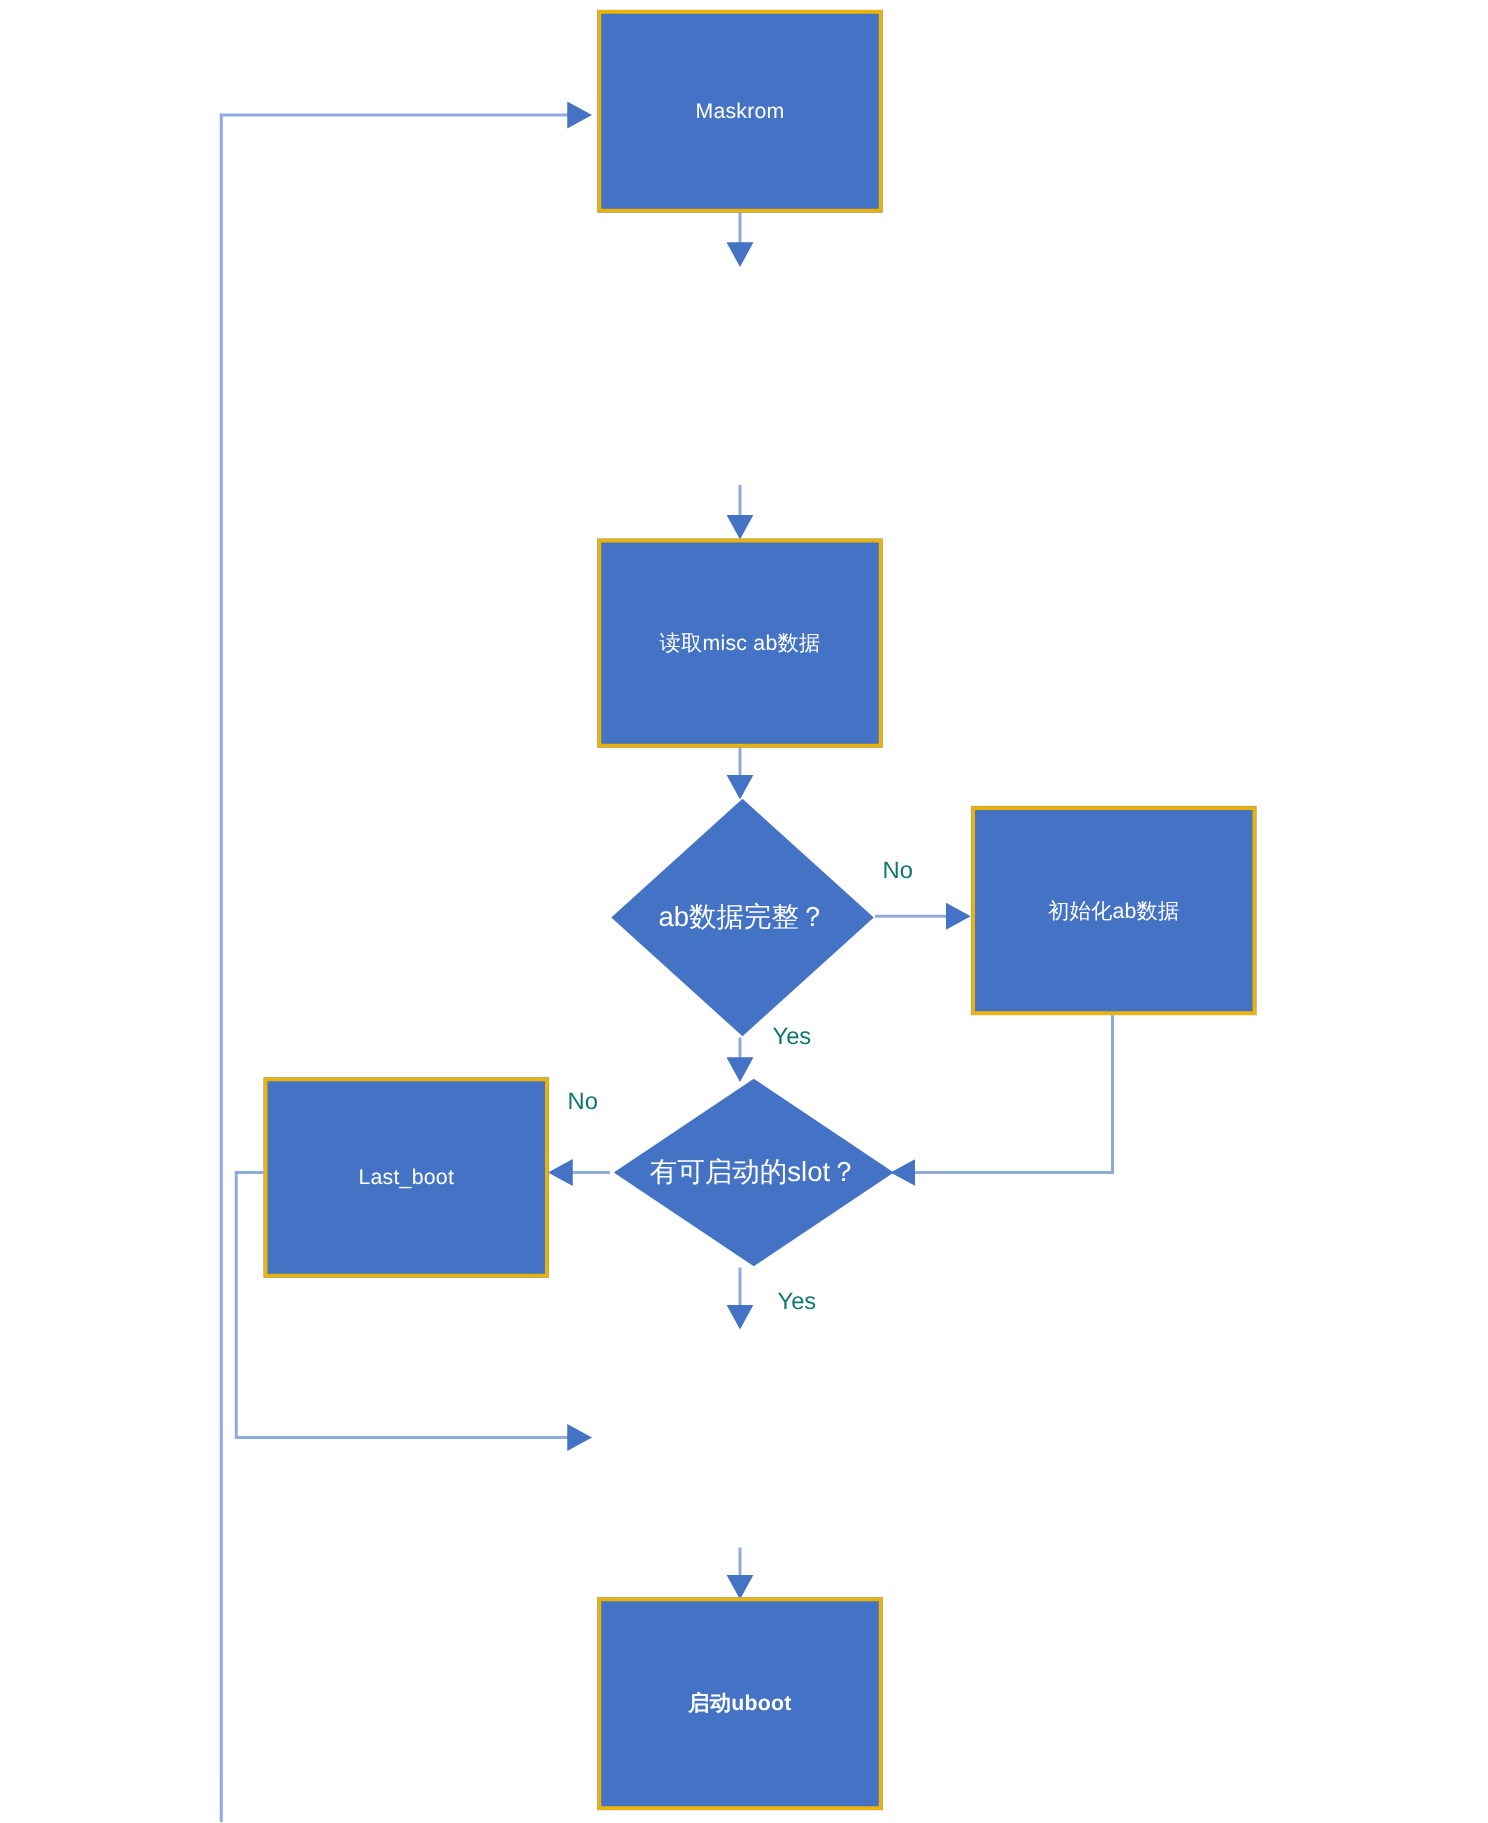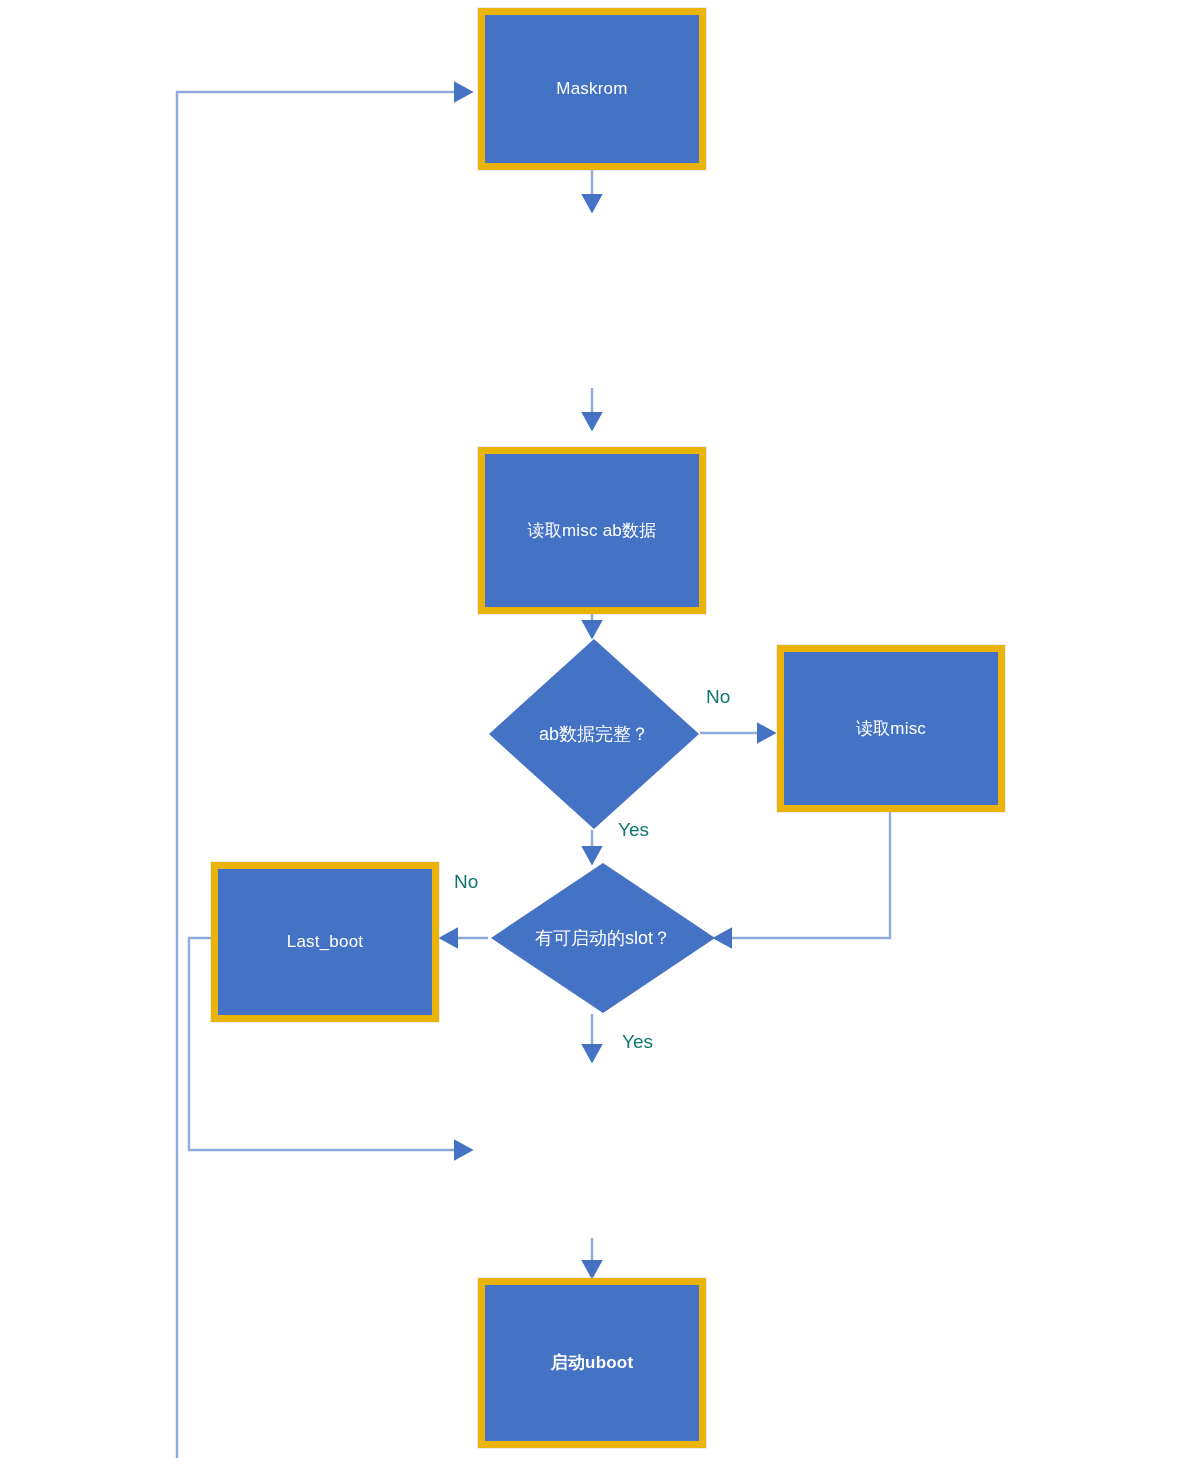--- a/index.html
+++ b/index.html
@@ -33,21 +33,21 @@
     align-items: center;
     justify-content: center;
     text-align: center;
     color: #ffffff;
     font-size: 17px;
     line-height: 1.5;
     letter-spacing: 0.2px;
   }
   .node.process {
     background: #4472C4;
-    border: 7px solid #eab308;
+    border: 3px solid #eab308;
     box-shadow: 0 0 0 0.5px rgba(200,200,200,0.6);
     align-items: center;
   }
   .node .node-label {
     display: block;
     padding: 0 10px;
     white-space: pre-line;
   }
   .decision-wrap {
     position: absolute;
@@ -60,21 +60,21 @@
   .decision-label {
     position: absolute;
     left: 0;
     top: 0;
     width: 100%;
     height: 100%;
     display: flex;
     align-items: center;
     justify-content: center;
     color: #ffffff;
-    font-size: 18px;
+    font-size: 22px;
     text-align: center;
     pointer-events: none;
   }
   .edge-label {
     position: absolute;
     color: #0f766e;
     font-size: 19px;
     line-height: 1;
     white-space: nowrap;
   }
@@ -125,33 +125,33 @@
       
       <path d="M 592 1238 L 592 1276" marker-end="url(#arrow)"></path>
     </g>
   </svg>
 
   <div class="node process" style="left:478px; top:8px; width:228px; height:162px;">
     <span class="node-label">Maskrom</span>
   </div>
 
 
-  <div class="node process" style="left:478px; top:431px; width:228px; height:167px;margin-top:16px;">
+  <div class="node process" style="left:478px; top:431px; width:228px; height:167px;">
     <span class="node-label">读取misc ab数据</span>
   </div>
 
   <div class="decision-wrap" style="left:488px; top:638px; width:212px; height:192px;">
     <svg width="212" height="192" viewBox="0 0 212 192">
       <polygon points="106,1 211,96 106,191 1,96" fill="#4472C4"></polygon>
     </svg>
     <div class="decision-label">ab数据完整？</div>
   </div>
 
   <div class="node process" style="left:777px; top:645px; width:228px; height:167px;">
-    <span class="node-label">读取misc</span>
+    <span class="node-label">初始化ab数据</span>
   </div>
 
   <div class="decision-wrap" style="left:490px; top:862px; width:226px; height:152px;">
     <svg width="226" height="152" viewBox="0 0 226 152">
       <polygon points="113,1 225,76 113,151 1,76" fill="#4472C4"></polygon>
     </svg>
     <div class="decision-label">有可启动的slot？</div>
   </div>
 
   <div class="node process" style="left:211px; top:862px; width:228px; height:160px;">

